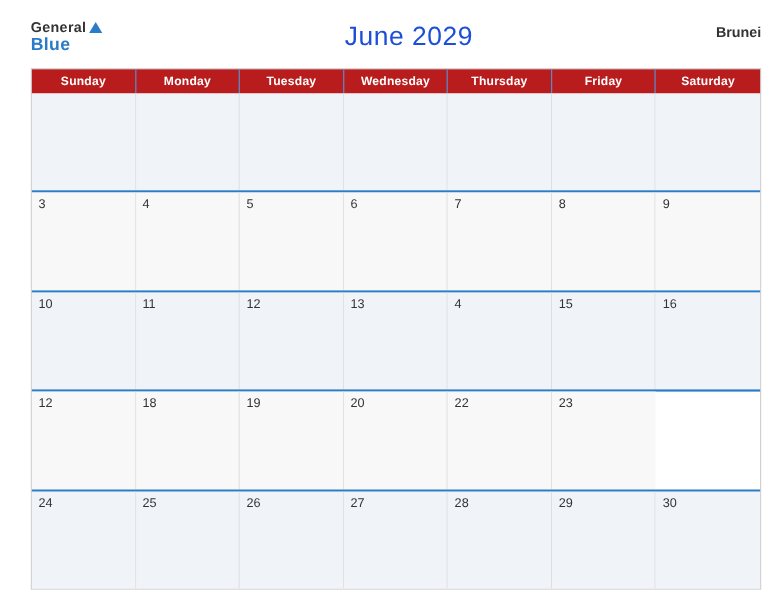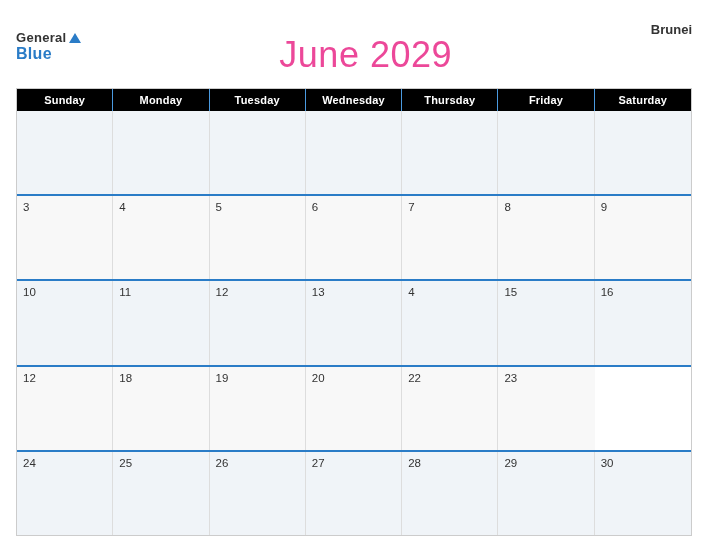--- a/index.html
+++ b/index.html
@@ -6,21 +6,21 @@
     body {
       width: 712px;
       height: 550px;
       background: #fff;
       font-family: Arial, sans-serif;
       overflow: hidden;
     }
     .page {
       width: 712px;
       height: 550px;
-      padding: 18px 20px 14px 16px;
+      padding: 18px 20px 14px 28px;
       display: flex;
       flex-direction: column;
     }
     .header {
       display: flex;
       align-items: center;
       justify-content: space-between;
       margin-bottom: 12px;
     }
     .logo {
@@ -47,43 +47,42 @@
       height: 0;
       border-left: 6px solid transparent;
       border-right: 6px solid transparent;
       border-bottom: 10px solid #2a7cc7;
       margin-left: 2px;
       vertical-align: middle;
       position: relative;
       top: -1px;
     }
     .title {
-      font-size: 36px;
+      font-size: 24px;
       font-weight: normal;
-      color: #ec4899;
+      color: #1d4ed8;
       letter-spacing: 0.5px;
-      margin-top: 16px;
     }
     .country {
       font-size: 13px;
       color: #333;
       font-weight: bold;
       align-self: flex-start;
       padding-top: 4px;
     }
     .calendar {
       flex: 1;
       display: flex;
       flex-direction: column;
       border: 1px solid #ccc;
     }
     .cal-header-row {
       display: grid;
       grid-template-columns: repeat(7, 1fr);
-      background: #000000;
+      background: #b91c1c;
     }
     .cal-header-cell {
       color: #fff;
       font-size: 11px;
       font-weight: bold;
       text-align: center;
       padding: 5px 2px;
       border-right: 1px solid #4a9ae0;
       letter-spacing: 0.2px;
     }

